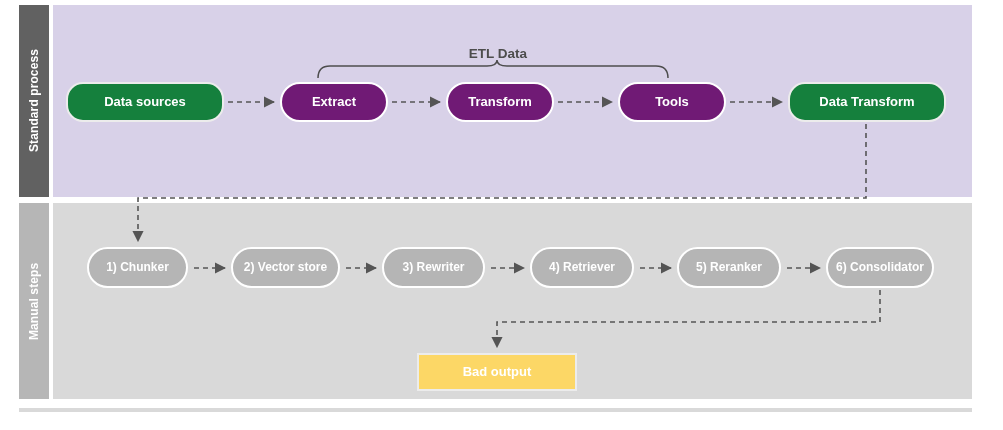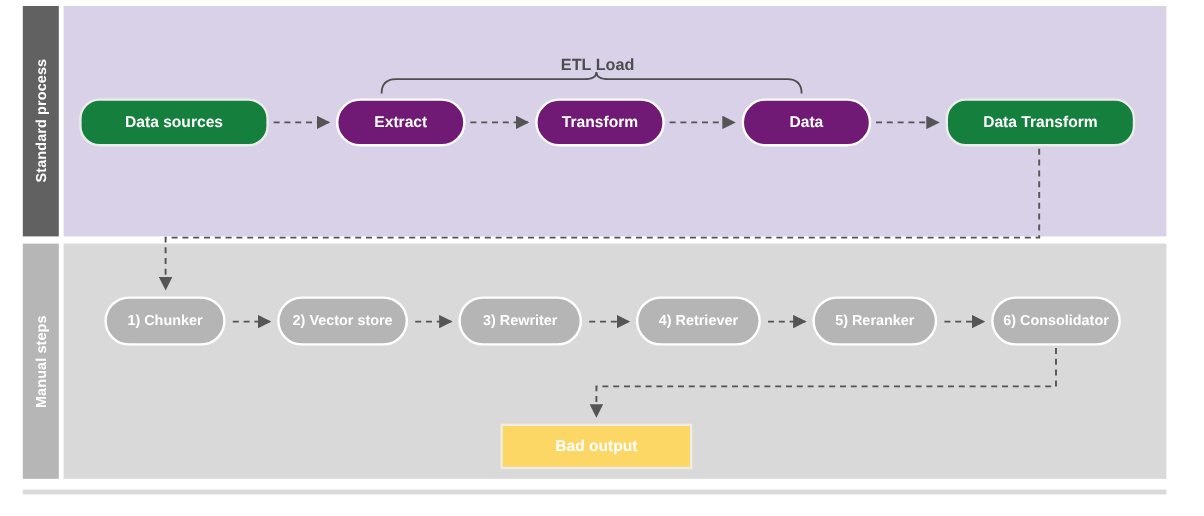--- a/index.html
+++ b/index.html
@@ -151,29 +151,29 @@
 
       <path d="M 866 124 L 866 198 L 138 198 L 138 241" marker-end="url(#arrow)"></path>
 
       <path d="M 880 290 L 880 322 L 497 322 L 497 347" marker-end="url(#arrow)"></path>
     </g>
 
     <path d="M 318 78 Q 318 66 330 66 L 487 66 Q 497 66 497 60
              Q 497 66 507 66 L 656 66 Q 668 66 668 78" stroke="#4d4d4d" stroke-width="1.5" fill="none"></path>
   </svg>
 
-  <div id="etl-label">ETL Load</div>
+  <div id="etl-label">ETL Data</div>
 
   <div class="node node-rect grey-fill" id="node-data-sources">Data sources</div>
 
   <div class="node node-pill magenta-fill" id="node-extract">Extract</div>
 
   <div class="node node-pill magenta-fill" id="node-transform">Transform</div>
 
-  <div class="node node-pill magenta-fill" id="node-load">Data</div>
+  <div class="node node-pill magenta-fill" id="node-load">Tools</div>
 
   <div class="node node-rect grey-fill" id="node-data-warehouse">Data Transform</div>
 
   <div class="node node-pill step-fill" id="node-chunker">1) Chunker</div>
 
   <div class="node node-pill step-fill" id="node-vector-store">2) Vector store</div>
 
   <div class="node node-pill step-fill" id="node-rewriter">3) Rewriter</div>
 
   <div class="node node-pill step-fill" id="node-retriever">4) Retriever</div>

